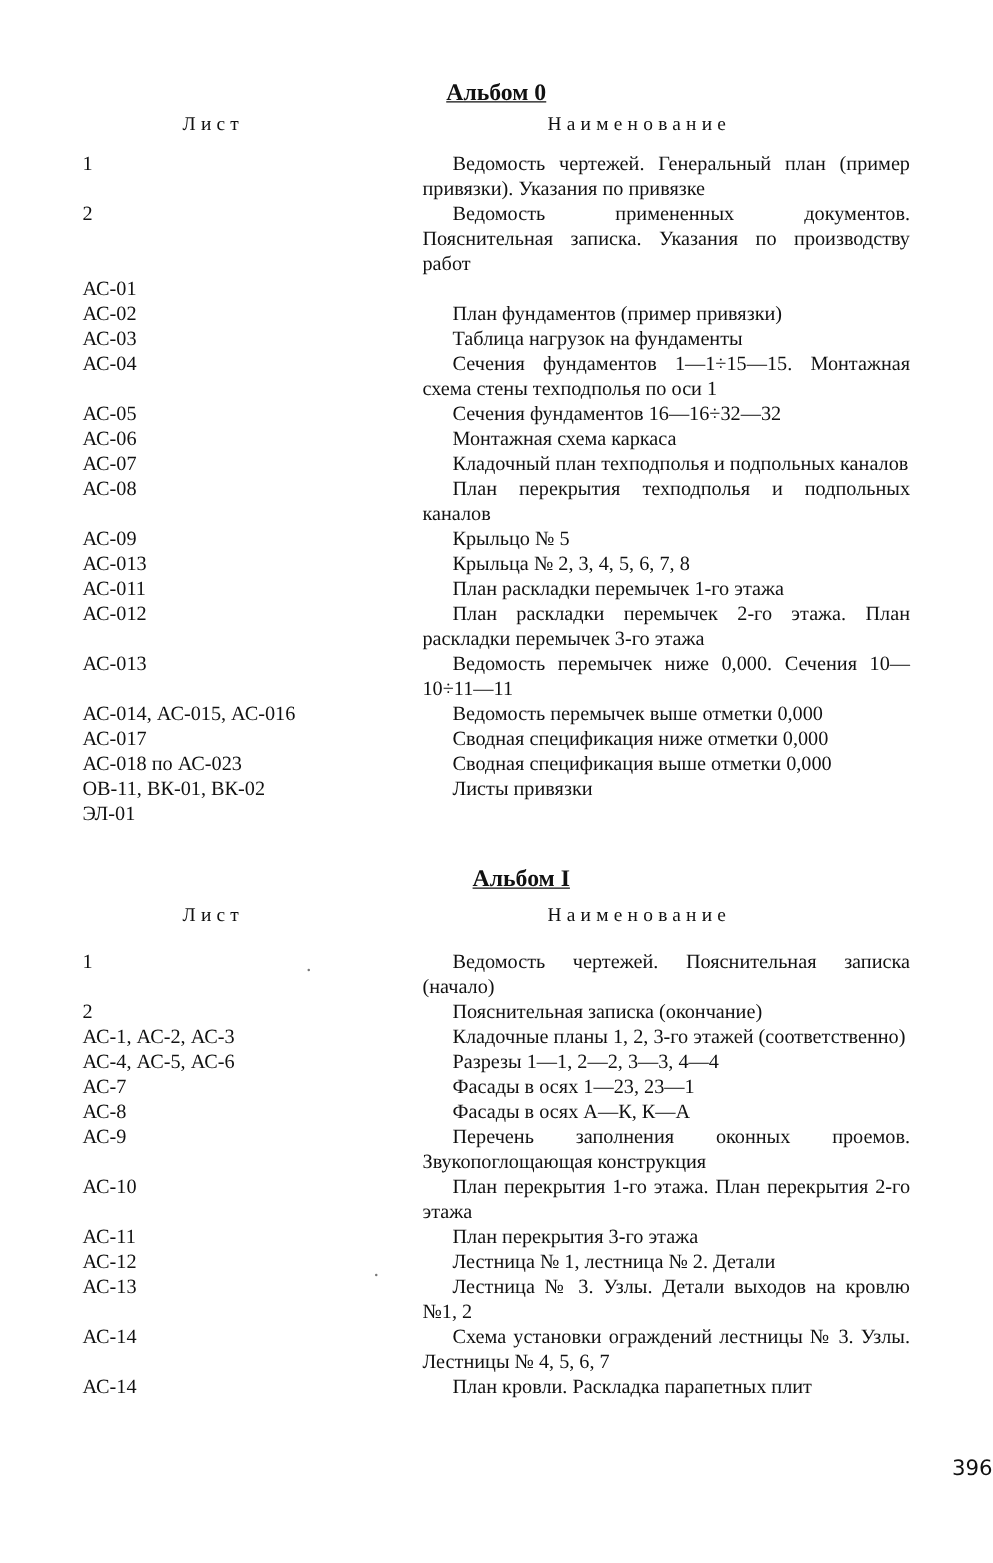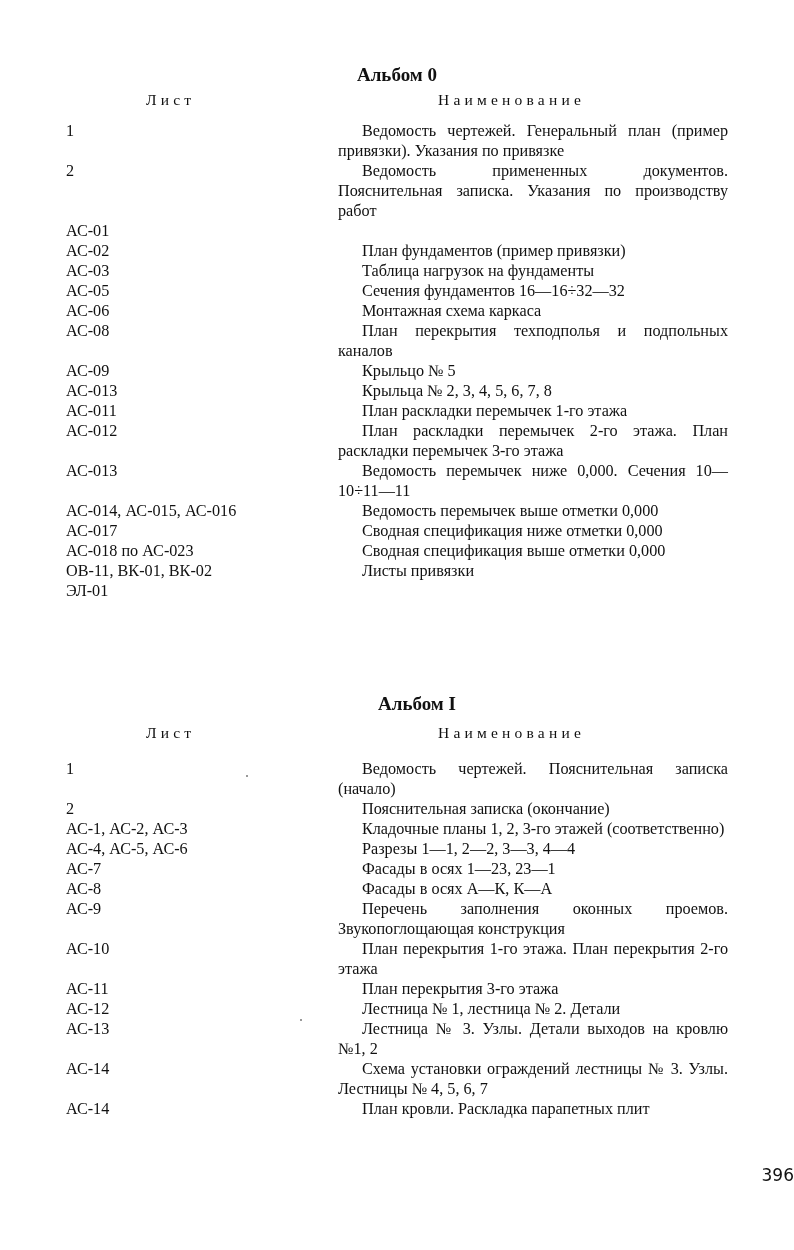--- a/index.html
+++ b/index.html
@@ -1,20 +1,20 @@
 <!DOCTYPE html>
 <html><head>
 <meta charset="utf-8">
 <style>
   html, body { margin: 0; padding: 0; background: #ffffff; }
   body { width: 794px; height: 1250px; position: relative; overflow: hidden;
          font-family: "Liberation Serif", "DejaVu Serif", serif; color: #111; }
   .page { position: absolute; left: 0; top: 0; width: 794px; height: 1250px; }
   .album-title { position: absolute; left: 0; width: 794px; text-align: center;
-                 font-weight: bold; font-size: 19px; line-height: 22px; }
+                 font-weight: bold; font-size: 19px; line-height: 22px; text-decoration: underline; }
   .col-head { position: absolute; font-size: 15.5px; letter-spacing: 4.2px; line-height: 20px; }
   .rows { position: absolute; left: 66px; width: 662px; }
   .row { position: relative; display: flex; font-size: 16.2px; line-height: 20px; }
   .sheet { width: 272px; flex: 0 0 272px; white-space: nowrap; }
   .name { flex: 1 1 auto; text-indent: 24px; text-align: justify; }
   .page-num { position: absolute; left: 0; width: 794px; text-align: right; top: 1165px;
               font-family: "DejaVu Sans", sans-serif; font-size: 17px; }
   .speck { position: absolute; width: 2px; height: 2px; background: #777; border-radius: 1px; }
 </style>
 </head>
@@ -40,26 +40,34 @@
       </div>
     <div class="row">
         <div class="sheet">АС-02</div>
         <div class="name">План фундаментов (пример привязки)</div>
       </div>
     <div class="row">
         <div class="sheet">АС-03</div>
         <div class="name">Таблица нагрузок на фундаменты</div>
       </div>
     <div class="row">
+        <div class="sheet">АС-04</div>
+        <div class="name">Сечения фундаментов 1—1÷15—15. Монтажная схема стены техподполья по оси 1</div>
+      </div>
+    <div class="row">
         <div class="sheet">АС-05</div>
         <div class="name">Сечения фундаментов 16—16÷32—32</div>
       </div>
     <div class="row">
         <div class="sheet">АС-06</div>
         <div class="name">Монтажная схема каркаса</div>
+      </div>
+    <div class="row">
+        <div class="sheet">АС-07</div>
+        <div class="name">Кладочный план техподполья и подпольных каналов</div>
       </div>
     <div class="row">
         <div class="sheet">АС-08</div>
         <div class="name">План перекрытия техподполья и подпольных каналов</div>
       </div>
     <div class="row">
         <div class="sheet">АС-09</div>
         <div class="name">Крыльцо № 5</div>
       </div>
     <div class="row">

